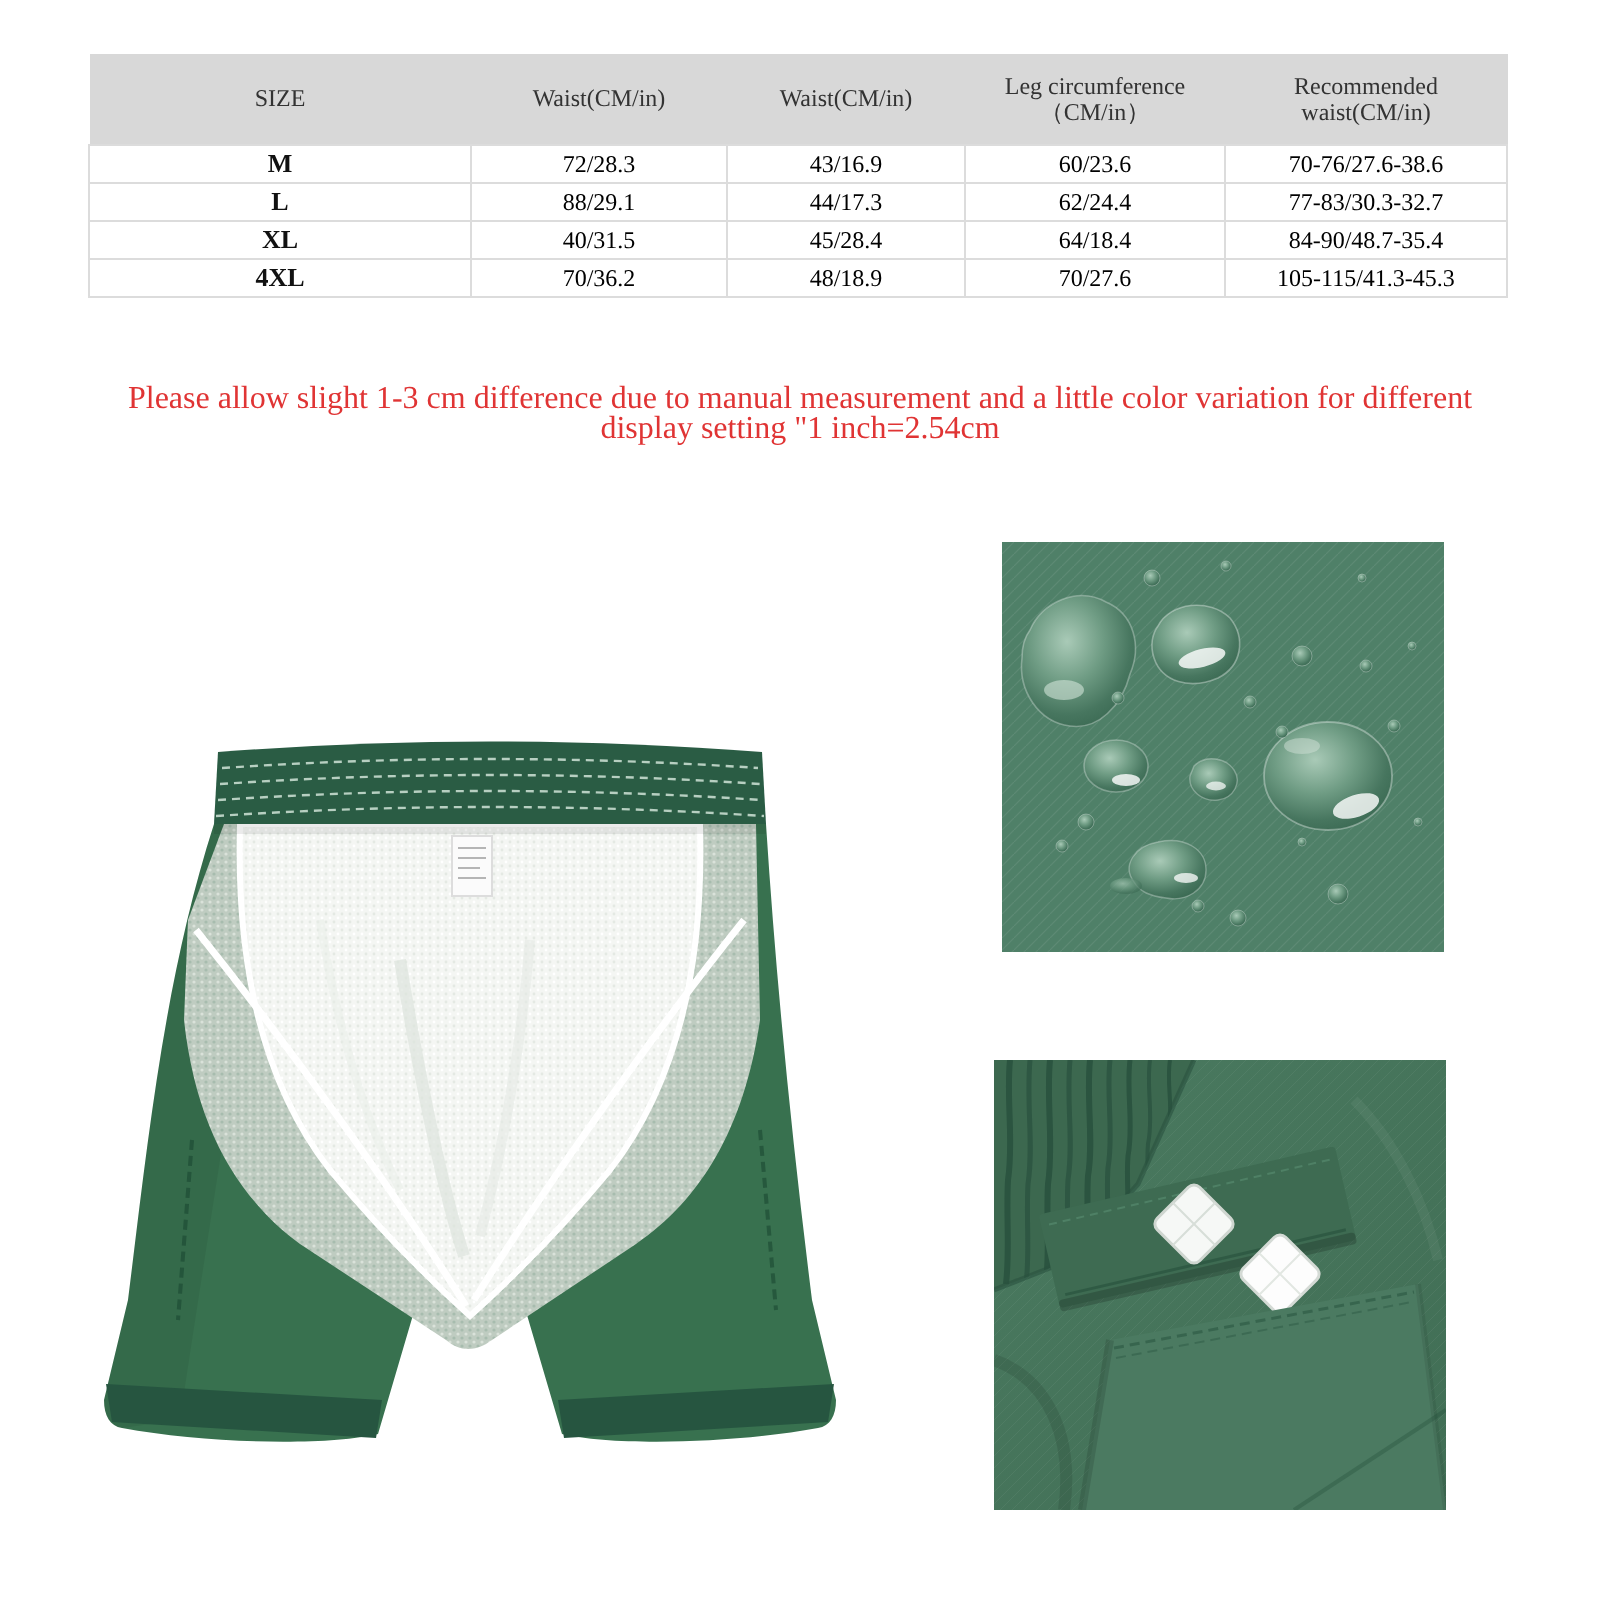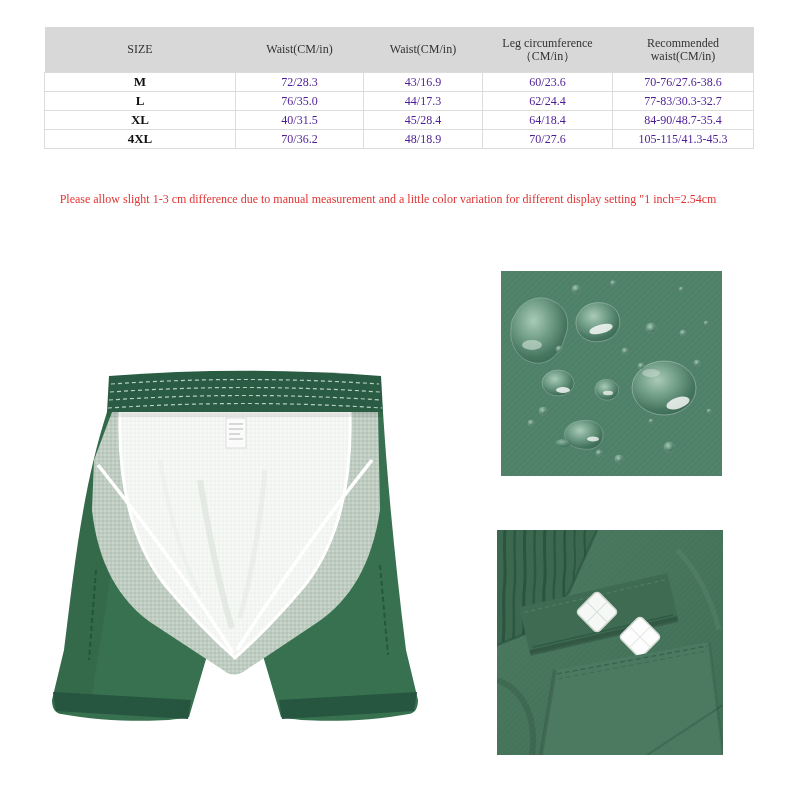--- a/index.html
+++ b/index.html
@@ -12,28 +12,28 @@
     position:absolute;left:44px;top:27px;width:709px;
     border-collapse:collapse;table-layout:fixed;
   }
   table.size-chart thead th{
     background:#d8d8d8;font-weight:normal;font-size:12px;color:#333;
     height:45px;vertical-align:middle;text-align:center;line-height:13px;
     padding:0 3px;border:none;
   }
   table.size-chart tbody td{
     border:1px solid #dcdcdc;height:18px;text-align:center;
-    font-size:12px;color:#4c1d95;padding:0;background:#fff;
+    font-size:12px;color:#000000;padding:0;background:#fff;
     white-space:nowrap;overflow:hidden;
   }
   table.size-chart tbody td.size{font-weight:bold;font-size:13px;color:#111;}
   
   .note{
-    position:absolute;left:43px;top:192px;width:690px;text-align:center;
-    font-size:12px;line-height:15px;color:#e03434;
+    position:absolute;left:55px;top:192px;width:690px;text-align:center;
+    font-size:16px;line-height:15px;color:#e03434;
   }
   
   .photo{position:absolute;}
   .photo svg{display:block;}
   .photo-shorts{left:50px;top:360px;width:370px;height:365px;}
   .photo-water{left:501px;top:271px;width:221px;height:205px;}
   .photo-pocket{left:497px;top:530px;width:226px;height:225px;}
 </style>
 </head>
 <body>
@@ -60,21 +60,21 @@
     <tbody>
       <tr>
         <td class="size">M</td>
         <td>72/28.3</td>
         <td>43/16.9</td>
         <td>60/23.6</td>
         <td>70-76/27.6-38.6</td>
       </tr>
       <tr>
         <td class="size">L</td>
-        <td>76/35.0</td>
+        <td>88/29.1</td>
         <td>44/17.3</td>
         <td>62/24.4</td>
         <td>77-83/30.3-32.7</td>
       </tr>
       <tr>
         <td class="size">XL</td>
         <td>40/31.5</td>
         <td>45/28.4</td>
         <td>64/18.4</td>
         <td>84-90/48.7-35.4</td>

